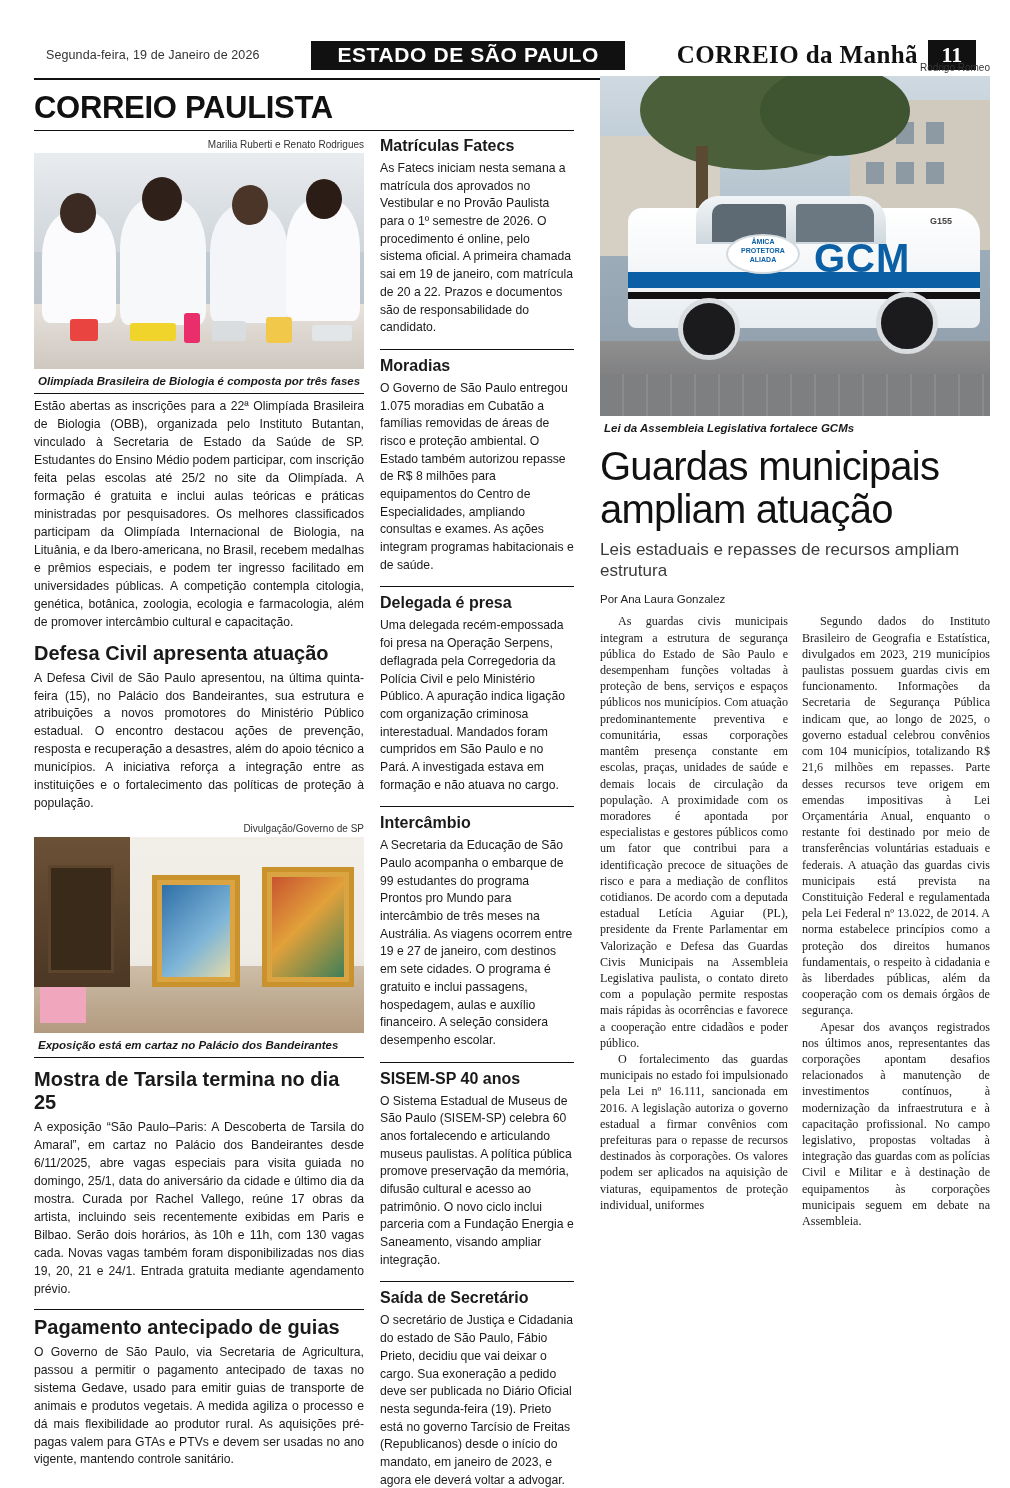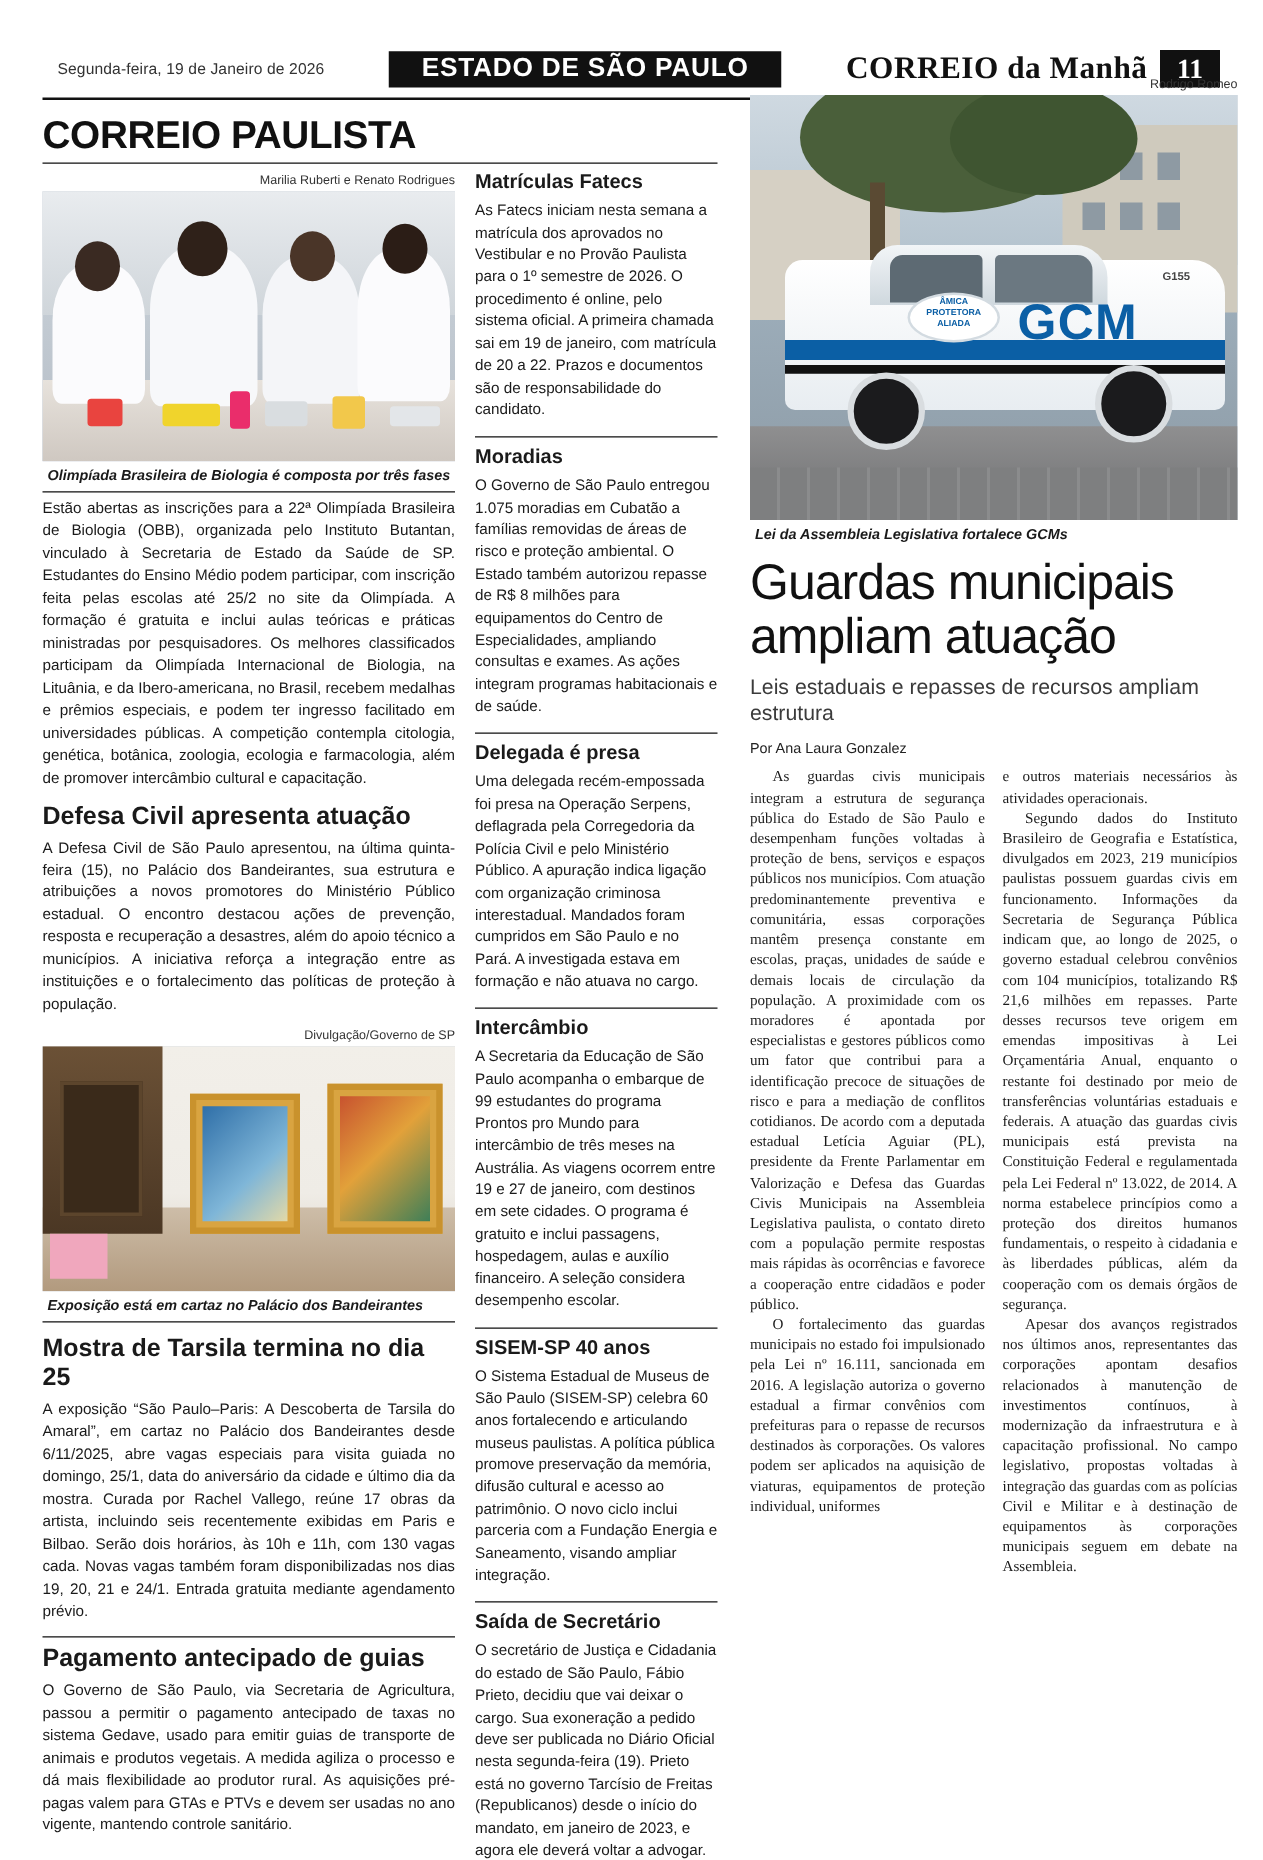--- a/index.html
+++ b/index.html
@@ -396,21 +396,20 @@
       <h1 class="big-headline">Guardas municipais ampliam atuação</h1>
       <div class="deck">Leis estaduais e repasses de recursos ampliam estrutura</div>
       <div class="byline">Por Ana Laura Gonzalez</div>
 
       <div class="serif-cols">
         <div class="serif-col">
           <p>As guardas civis municipais integram a estrutura de segurança pública do Estado de São Paulo e desempenham funções voltadas à proteção de bens, serviços e espaços públicos nos municípios. Com atuação predominantemente preventiva e comunitária, essas corporações mantêm presença constante em escolas, praças, unidades de saúde e demais locais de circulação da população. A proximidade com os moradores é apontada por especialistas e gestores públicos como um fator que contribui para a identificação precoce de situações de risco e para a mediação de conflitos cotidianos. De acordo com a deputada estadual Letícia Aguiar (PL), presidente da Frente Parlamentar em Valorização e Defesa das Guardas Civis Municipais na Assembleia Legislativa paulista, o contato direto com a população permite respostas mais rápidas às ocorrências e favorece a cooperação entre cidadãos e poder público.</p>
           <p>O fortalecimento das guardas municipais no estado foi impulsionado pela Lei nº 16.111, sancionada em 2016. A legislação autoriza o governo estadual a firmar convênios com prefeituras para o repasse de recursos destinados às corporações. Os valores podem ser aplicados na aquisição de viaturas, equipamentos de proteção individual, uniformes</p>
         </div>
         <div class="serif-col">
-          <p style="text-indent:0;">e outros materiais necessários às atividades operacionais.</p>
           <p>Segundo dados do Instituto Brasileiro de Geografia e Estatística, divulgados em 2023, 219 municípios paulistas possuem guardas civis em funcionamento. Informações da Secretaria de Segurança Pública indicam que, ao longo de 2025, o governo estadual celebrou convênios com 104 municípios, totalizando R$ 21,6 milhões em repasses. Parte desses recursos teve origem em emendas impositivas à Lei Orçamentária Anual, enquanto o restante foi destinado por meio de transferências voluntárias estaduais e federais. A atuação das guardas civis municipais está prevista na Constituição Federal e regulamentada pela Lei Federal nº 13.022, de 2014. A norma estabelece princípios como a proteção dos direitos humanos fundamentais, o respeito à cidadania e às liberdades públicas, além da cooperação com os demais órgãos de segurança.</p>
           <p>Apesar dos avanços registrados nos últimos anos, representantes das corporações apontam desafios relacionados à manutenção de investimentos contínuos, à modernização da infraestrutura e à capacitação profissional. No campo legislativo, propostas voltadas à integração das guardas com as polícias Civil e Militar e à destinação de equipamentos às corporações municipais seguem em debate na Assembleia.</p>
         </div>
       </div>
 
     </div>
   </div>
 </div>
 
 </body></html>

